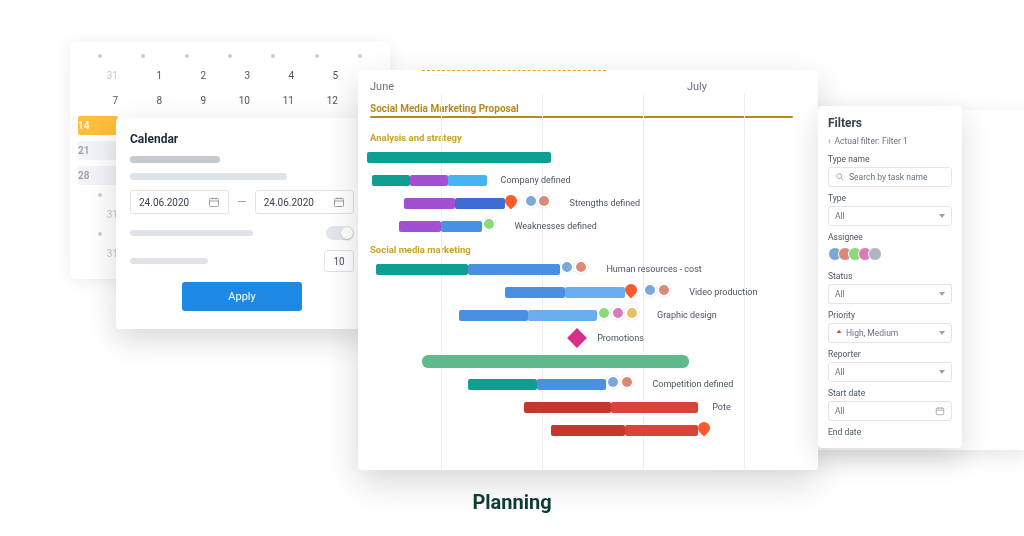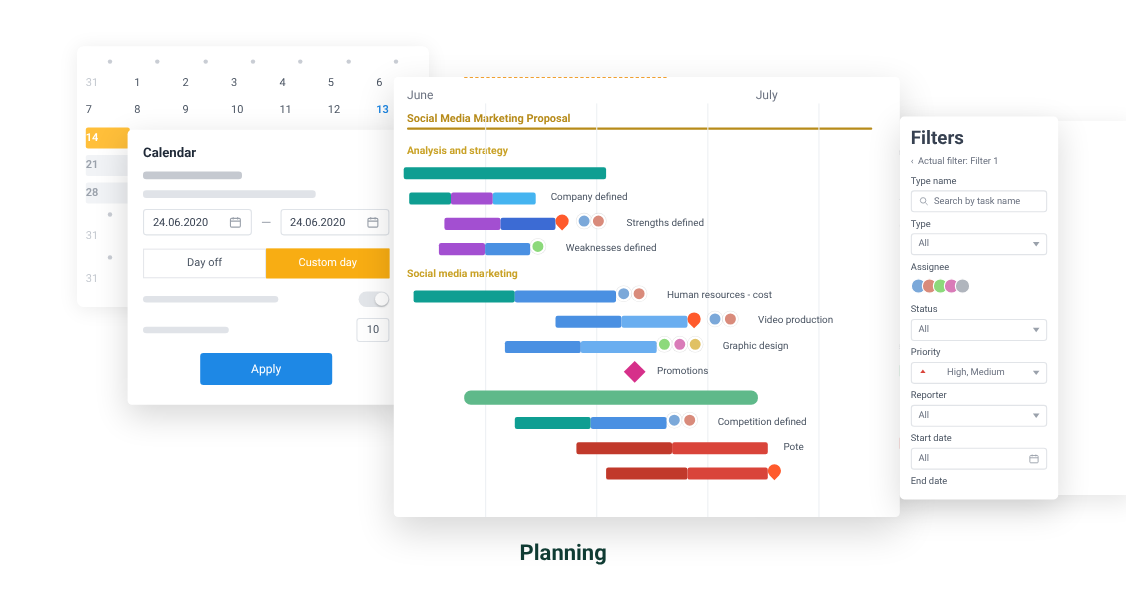--- a/index.html
+++ b/index.html
@@ -15,21 +15,21 @@
     border-radius: 6px;
     box-shadow: 0 2px 18px rgba(0,0,0,.08);
     display: grid;
     grid-template-columns: repeat(7, 1fr);
     gap: 6px 4px;
     font-size: 10px;
     color: #5a6270;
   }
   .cal-back .dot-row { grid-column: 1 / -1; display:flex; justify-content:space-around; padding:2px 0;}
   .cal-back .dot-row span { width:4px;height:4px;border-radius:50%;background:#c9cdd4; }
-  .cal-back .d { text-align:left; padding:4px 0; color:#4b5563; }
+  .cal-back .d { text-align:right; padding:4px 0; color:#4b5563; }
   .cal-back .d.mut { color:#c3c8cf; }
   .cal-back .d.hl { color:#1e88e5; font-weight:600; }
   .cal-back .wk { background:#f1f3f6; color:#9aa1ab; font-weight:600; padding:4px 0; border-radius:2px;}
   .cal-back .wk.cur { background:#ffbf3a; color:#fff; }
 
   
   .cal-pop {
     position:absolute;
     top:118px; left:116px;
     width:252px;
@@ -106,21 +106,21 @@
     position:absolute;
     top:106px; right:62px;
     width:144px;
     background:#fff;
     border-radius:4px;
     box-shadow:0 10px 30px rgba(0,0,0,.14);
     padding:10px 10px 8px;
     font-size:9px;
     color:#374151;
   }
-  .filters h4 { font-size:17px; font-weight:700; margin-bottom:6px;}
+  .filters h4 { font-size:12px; font-weight:700; margin-bottom:6px;}
   .filters .back { font-size:8.5px; color:#6b7280; margin-bottom:8px; display:flex; gap:4px; align-items:center;}
   .filters label { display:block; font-size:8.5px; color:#4b5563; margin:6px 0 3px;}
   .filters .fld { border:1px solid #e1e4e8; border-radius:3px; padding:4px 6px; display:flex; align-items:center; justify-content:space-between; font-size:8.5px; color:#6b7280; background:#fff;}
   .filters .fld .car { width:0;height:0;border-left:3px solid transparent;border-right:3px solid transparent;border-top:4px solid #9aa1ab;}
   .filters .avs { display:flex; gap:-2px; padding:2px 0 4px;}
   .filters .avs span{width:14px;height:14px;border-radius:50%;border:1.5px solid #fff;margin-left:-4px;}
   .filters .avs span:nth-child(1){background:#7ba8d9;margin-left:0;}
   .filters .avs span:nth-child(2){background:#d98b7b;}
   .filters .avs span:nth-child(3){background:#8cd97b;}
   .filters .avs span:nth-child(4){background:#d97bb8;}
@@ -235,24 +235,20 @@
     </div>
     <span class="dash">—</span>
     <div class="date-in">
       <span>24.06.2020</span>
       <svg viewBox="0 0 24 24" fill="none" stroke="currentColor" stroke-width="2">
           <rect x="3" y="5" width="18" height="16" rx="2"></rect>
           <path d="M8 3v4M16 3v4M3 10h18"></path>
         </svg>
     </div>
   </div>
-  <div class="tabs">
-    <div class="tab">Day off</div>
-    <div class="tab on">Custom day</div>
-  </div>
   <div class="row">
     <div class="sk"></div>
     <div class="toggle"></div>
   </div>
   <div class="row">
     <div class="sk" style="width:35%"></div>
     <div class="numbox">10</div>
   </div>
   <button class="apply">Apply</button>
 </div>
@@ -424,21 +420,21 @@
       <span></span>
       <span></span>
     </div>
   <label>Status</label>
   <div class="fld">
       <span>All</span>
       <span class="car"></span>
     </div>
   <label>Priority</label>
   <div class="fld prio">
-    <span style="display:flex;align-items:center;gap:18px;">
+    <span style="display:flex;align-items:center;gap:3px;">
       <svg viewBox="0 0 10 10" width="8" height="8">
           <path d="M5 1l3 4H2z" fill="#d9443a"></path>
         </svg>
       <span>High,   Medium</span>
     </span>
     <span class="car"></span>
   </div>
   <label>Reporter</label>
   <div class="fld">
       <span>All</span>

